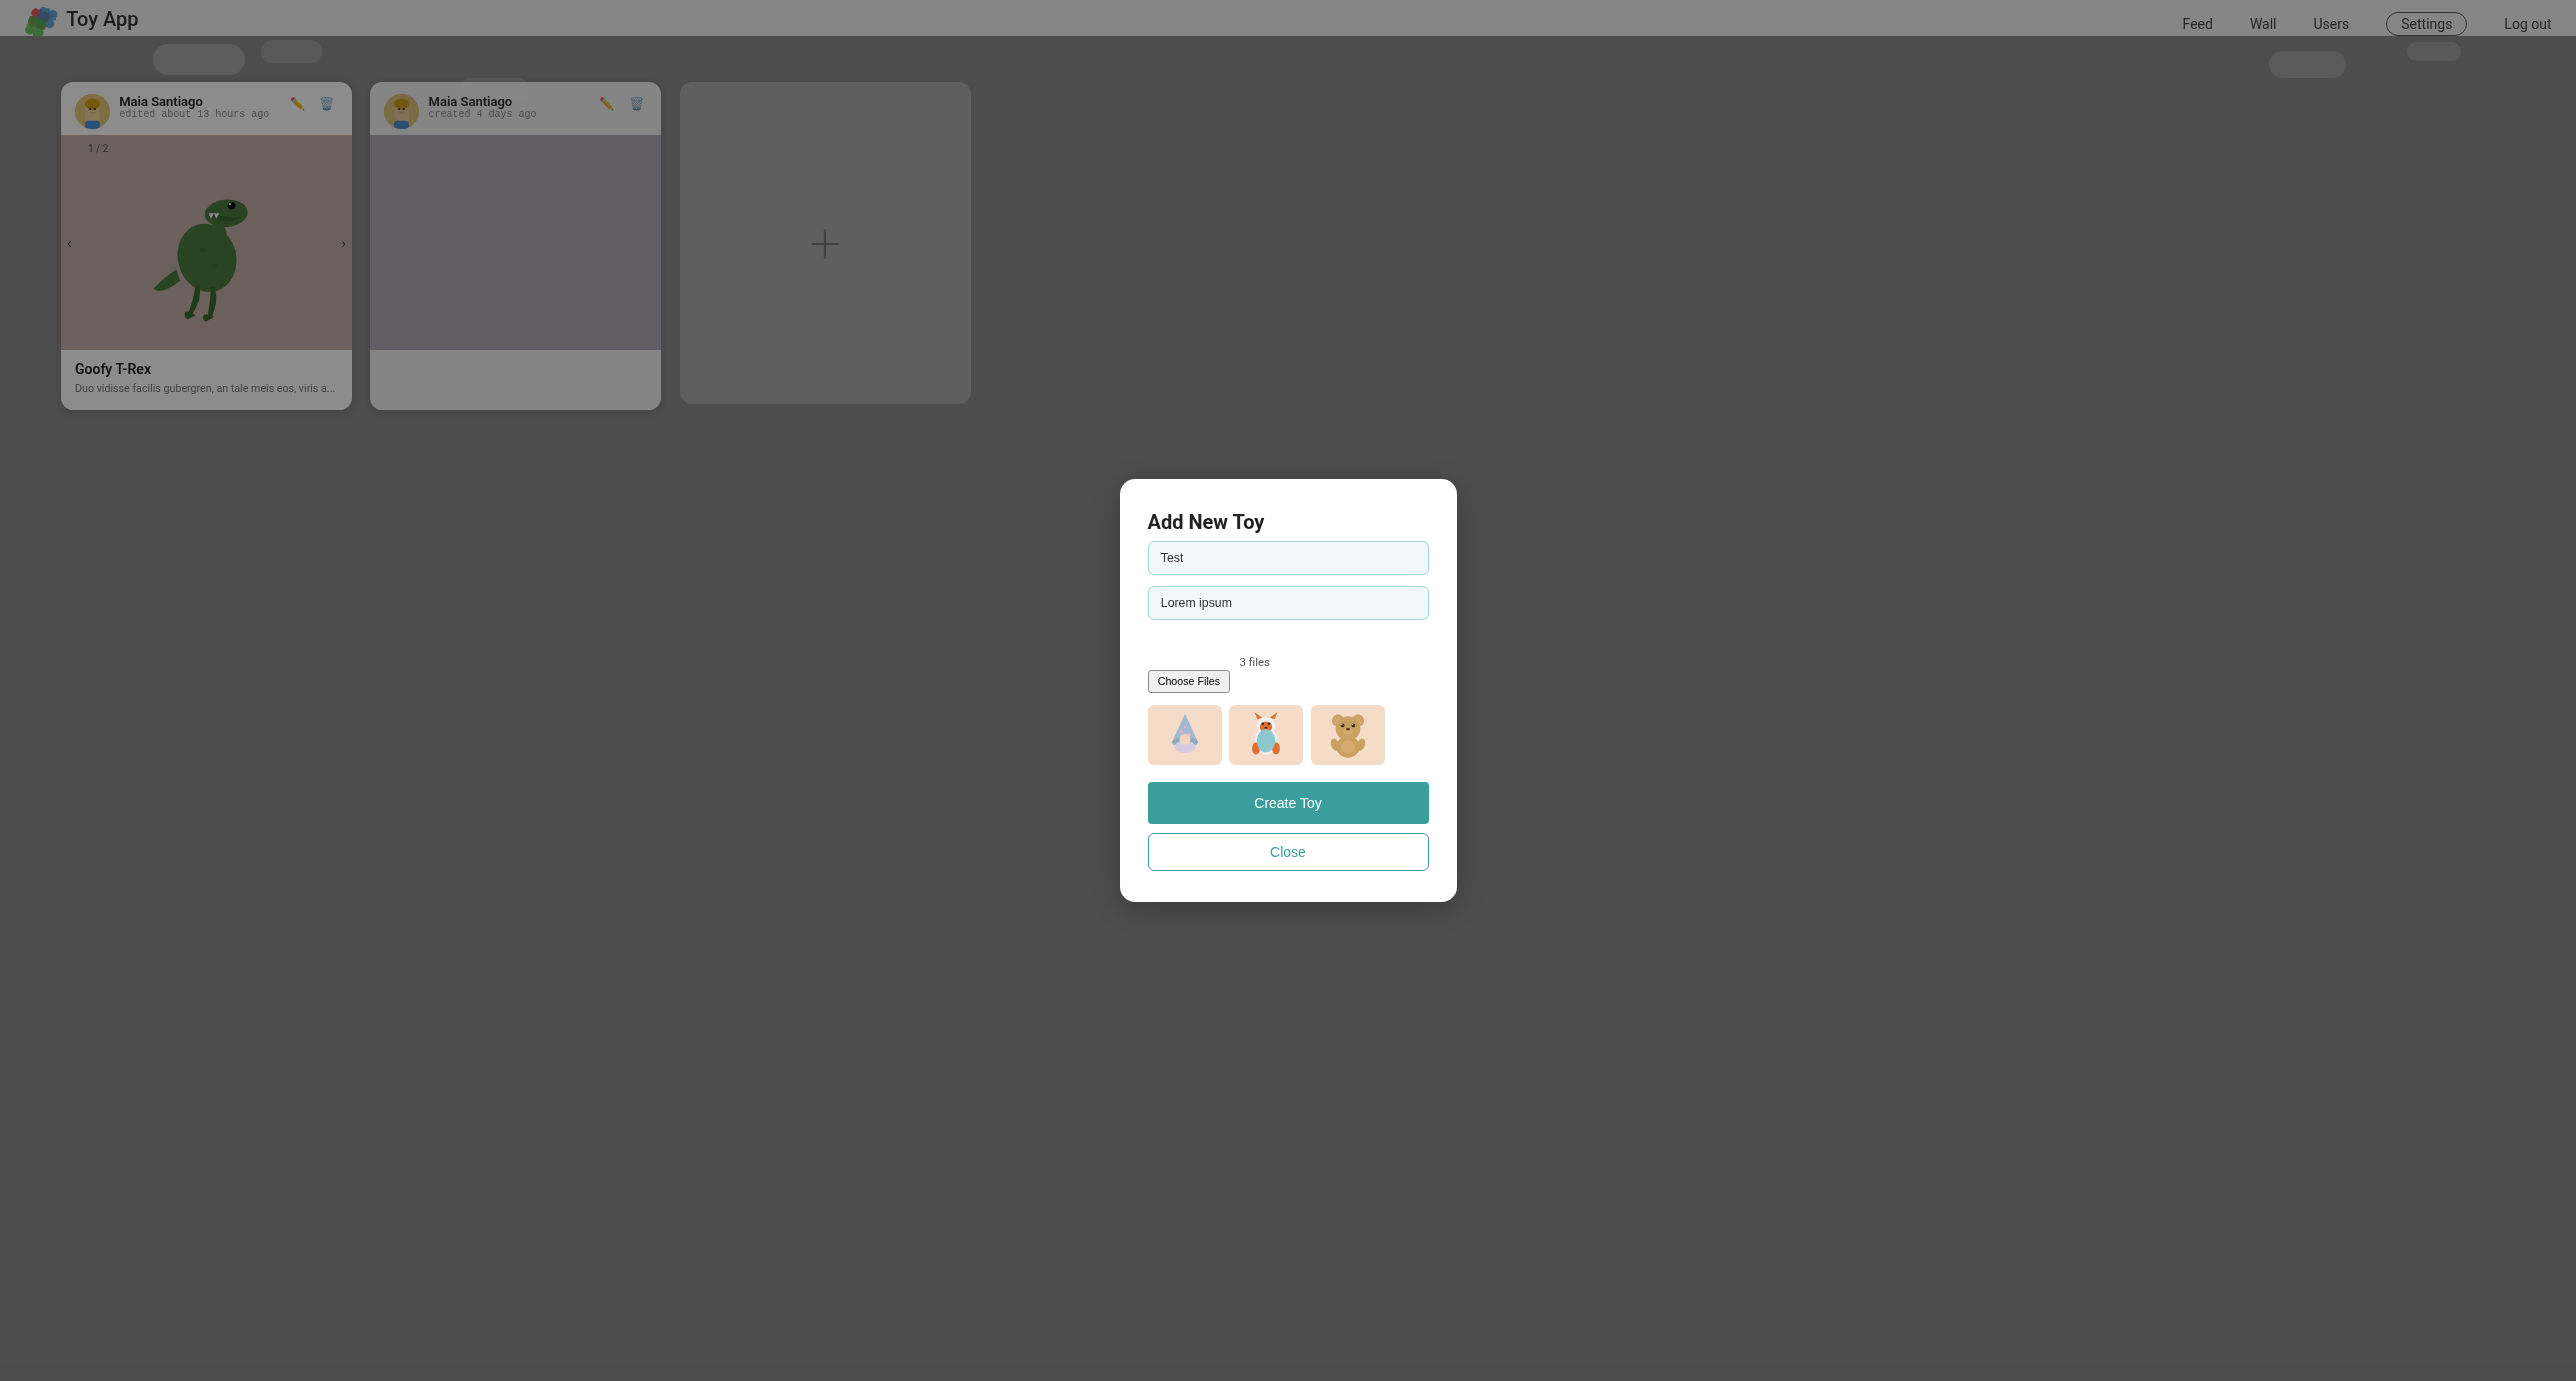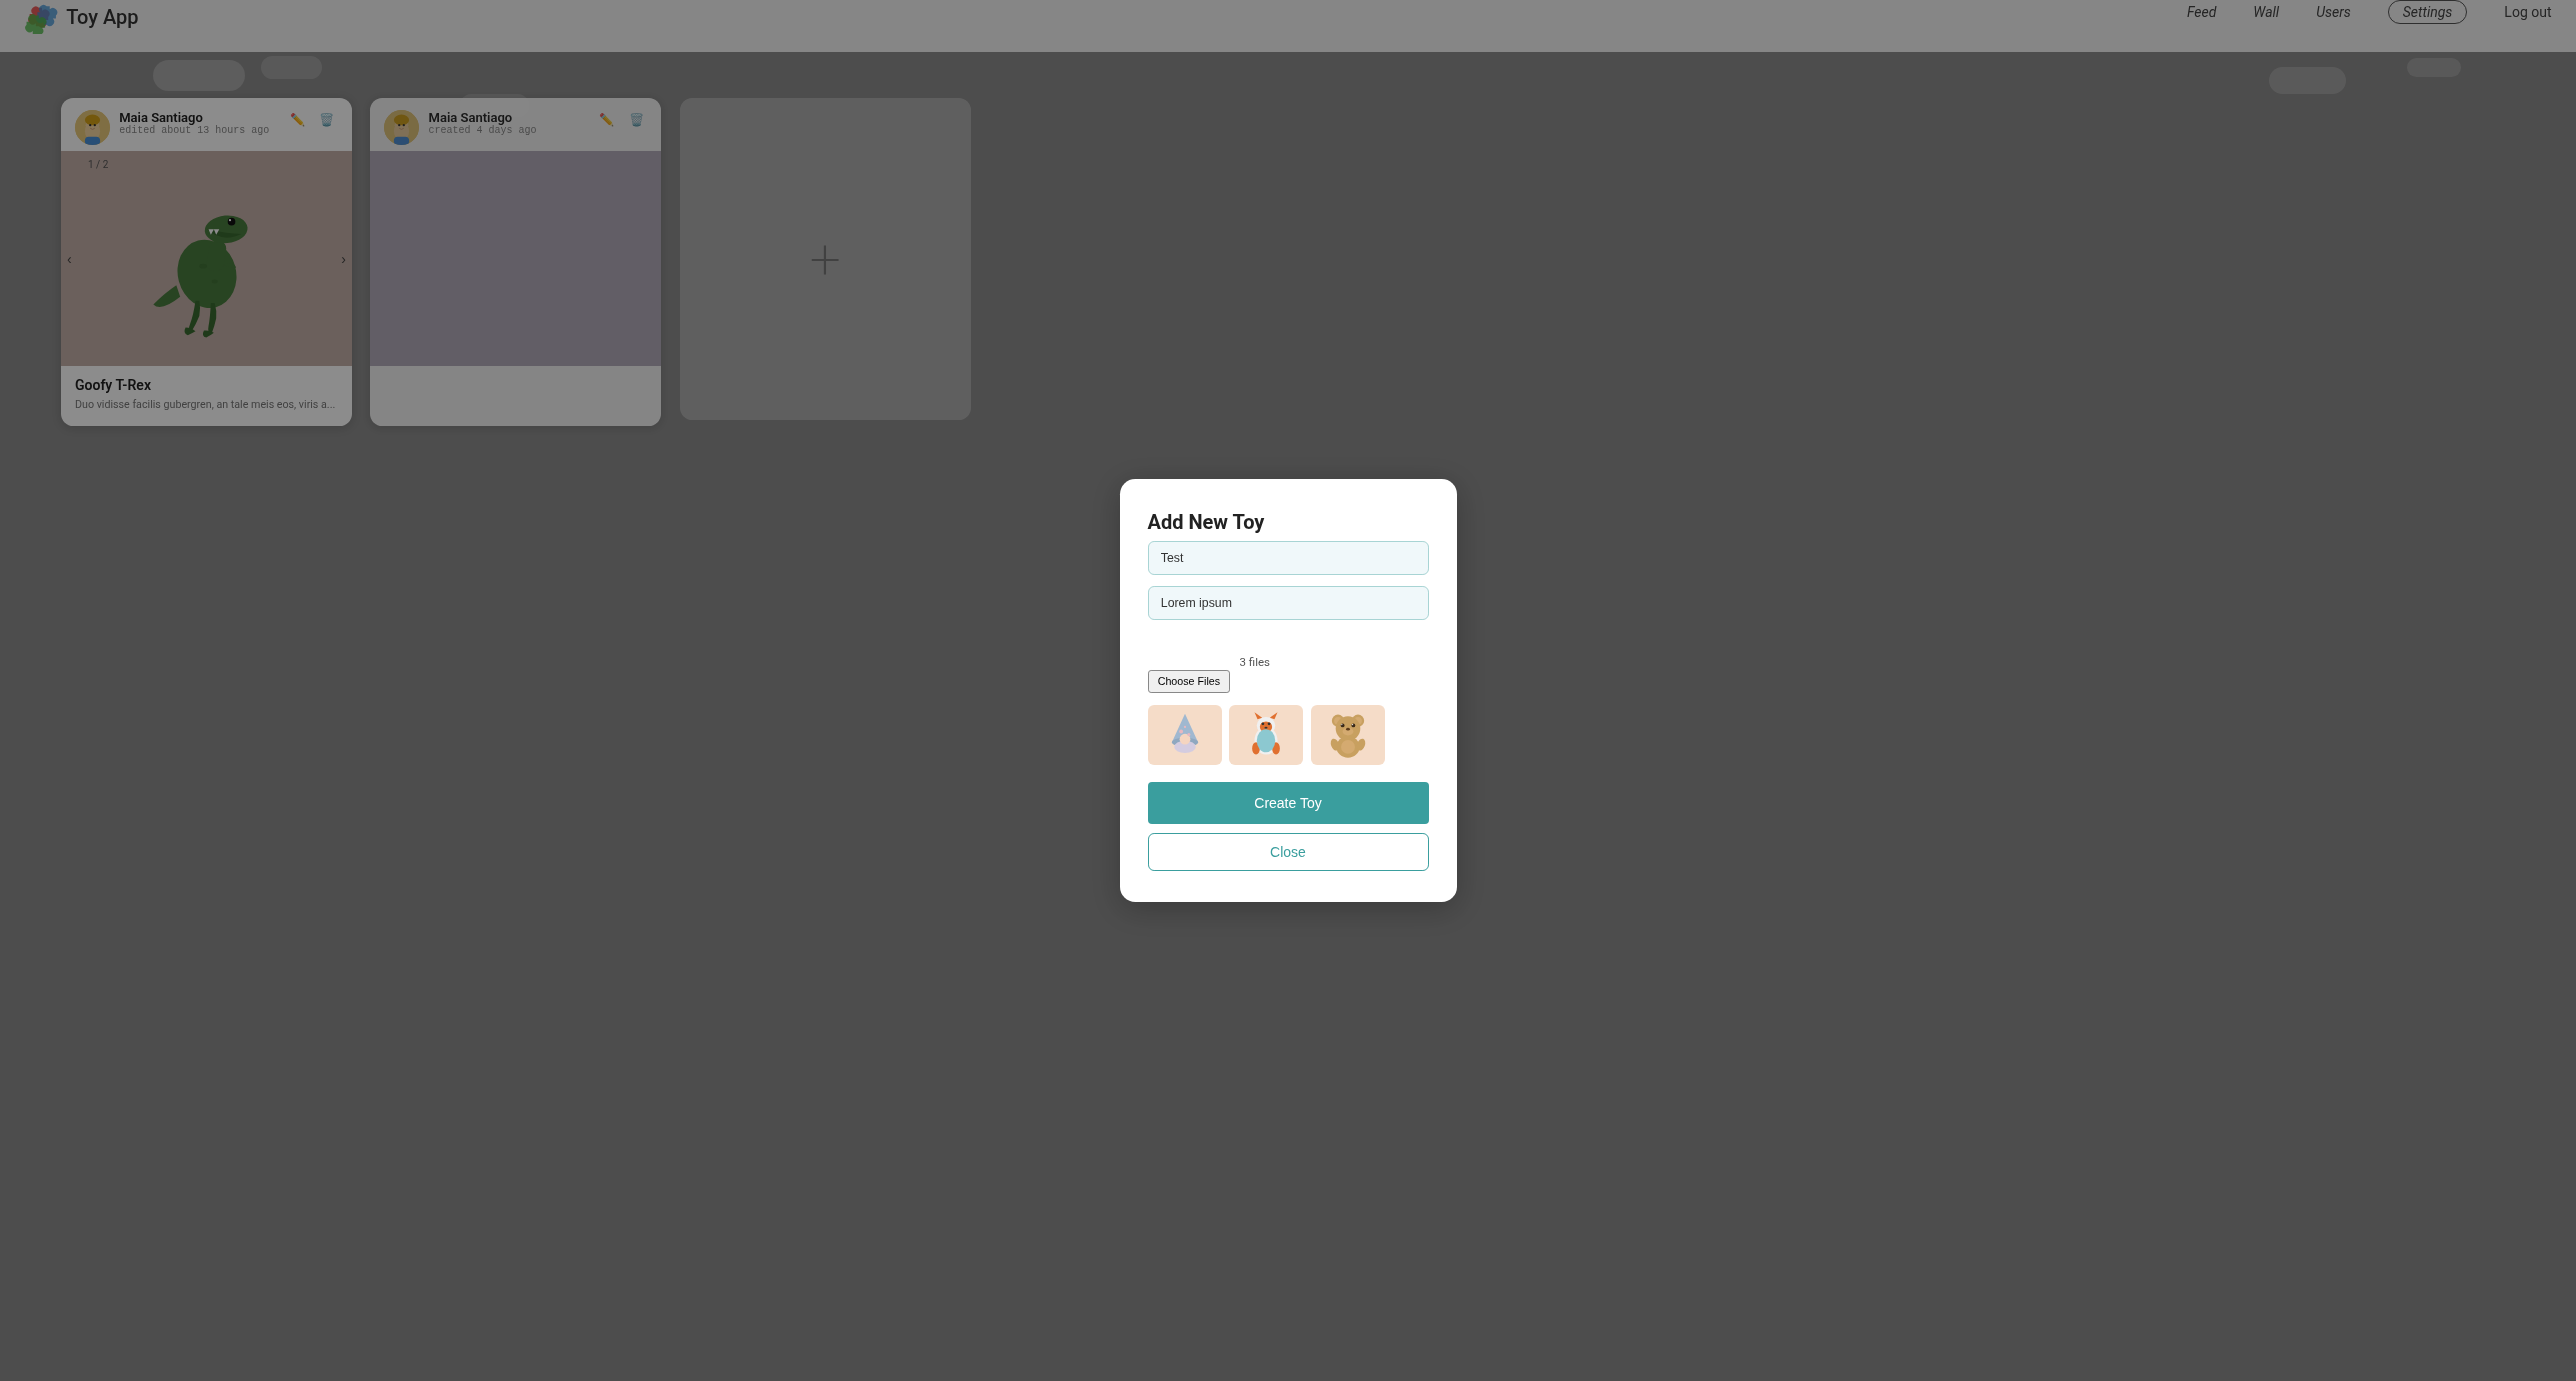--- a/index.html
+++ b/index.html
@@ -7,23 +7,23 @@
     body {
       font-family: -apple-system, BlinkMacSystemFont, 'Segoe UI', Roboto, sans-serif;
       background-color: #8a8a8a;
       min-height: 100vh;
       overflow: hidden;
     }
 
     
     .navbar {
       background-color: #f5f5f5;
-      height: 52px;
-      display: flex;
-      align-items: flex-start;
+      height: 36px;
+      display: flex;
+      align-items: flex-end;
       padding: 0 24.5px;
       position: relative;
       z-index: 10;
     }
 
     .navbar-brand {
       display: flex;
       align-items: center;
       gap: 7.7px;
       flex: 1;
@@ -39,21 +39,20 @@
       display: flex;
       align-items: center;
       gap: 37px;
     }
 
     .nav-link {
       font-size: 14px;
       color: #444;
       text-decoration: none;
       cursor: pointer;
-      font-style: italic;
     }
 
     .nav-link.active {
       border: 1.2px solid #555;
       border-radius: 15.3px;
       padding: 3.1px 14px;
     }
 
     .nav-link-logout {
       font-size: 14px;

